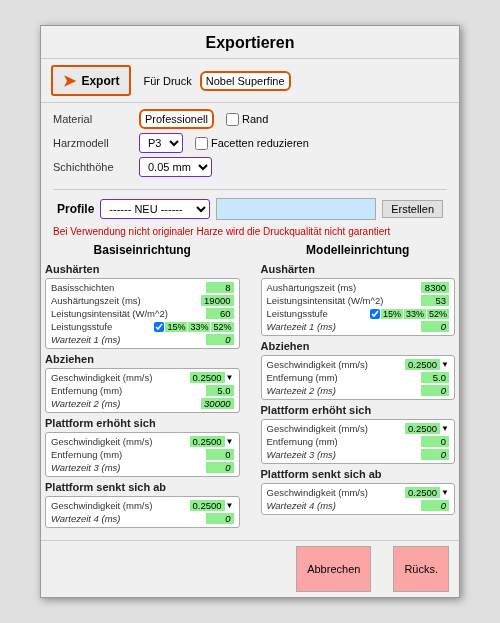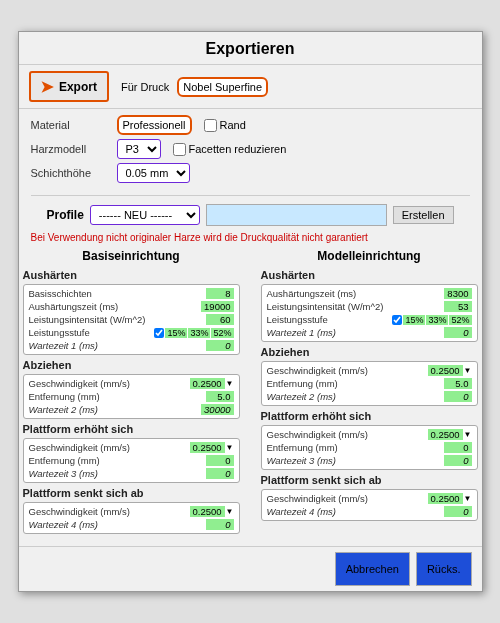--- a/index.html
+++ b/index.html
@@ -6,21 +6,21 @@
     body {
       font-family: Arial, sans-serif;
       font-size: 11px;
       background: #e0e0e0;
       display: flex;
       justify-content: center;
       align-items: center;
       min-height: 100vh;
     }
     .dialog {
-      width: 465px;
+      width: 420px;
       background: #f0f0f0;
       border: 1px solid #999;
       box-shadow: 2px 2px 8px rgba(0,0,0,0.4);
     }
     .dialog-title {
       text-align: center;
       font-size: 16px;
       font-weight: bold;
       padding: 8px 0 6px;
       background: #f0f0f0;
@@ -88,21 +88,21 @@
       color: #333;
     }
     .checkbox-label {
       display: flex;
       align-items: center;
       gap: 3px;
       font-size: 11px;
       margin-left: 6px;
     }
     .profile-section {
-      padding: 6px 28px;
+      padding: 6px 16px;
       display: flex;
       align-items: center;
       gap: 6px;
     }
     .profile-label {
       font-size: 12px;
       font-weight: bold;
     }
     .profile-input {
       flex: 1;
@@ -185,25 +185,26 @@
     }
     .bottom-bar {
       display: flex;
       justify-content: flex-end;
       padding: 5px 10px;
       gap: 6px;
       background: #f0f0f0;
       border-top: 1px solid #ccc;
     }
     .bottom-btn {
-      background: #1d4ed8;
+      background: #fca5a5;
       border: 1px solid #aaa;
-      padding: 10px 10px;
+      padding: 16px 10px;
       font-size: 11px;
       cursor: pointer;
+      margin-left: 16px;
     }
     .divider { border-bottom: 1px solid #ccc; margin: 2px 12px; }
   </style>
 </head>
 <body>
 
 <div class="dialog">
 
   <div class="dialog-title">Exportieren</div>
 

